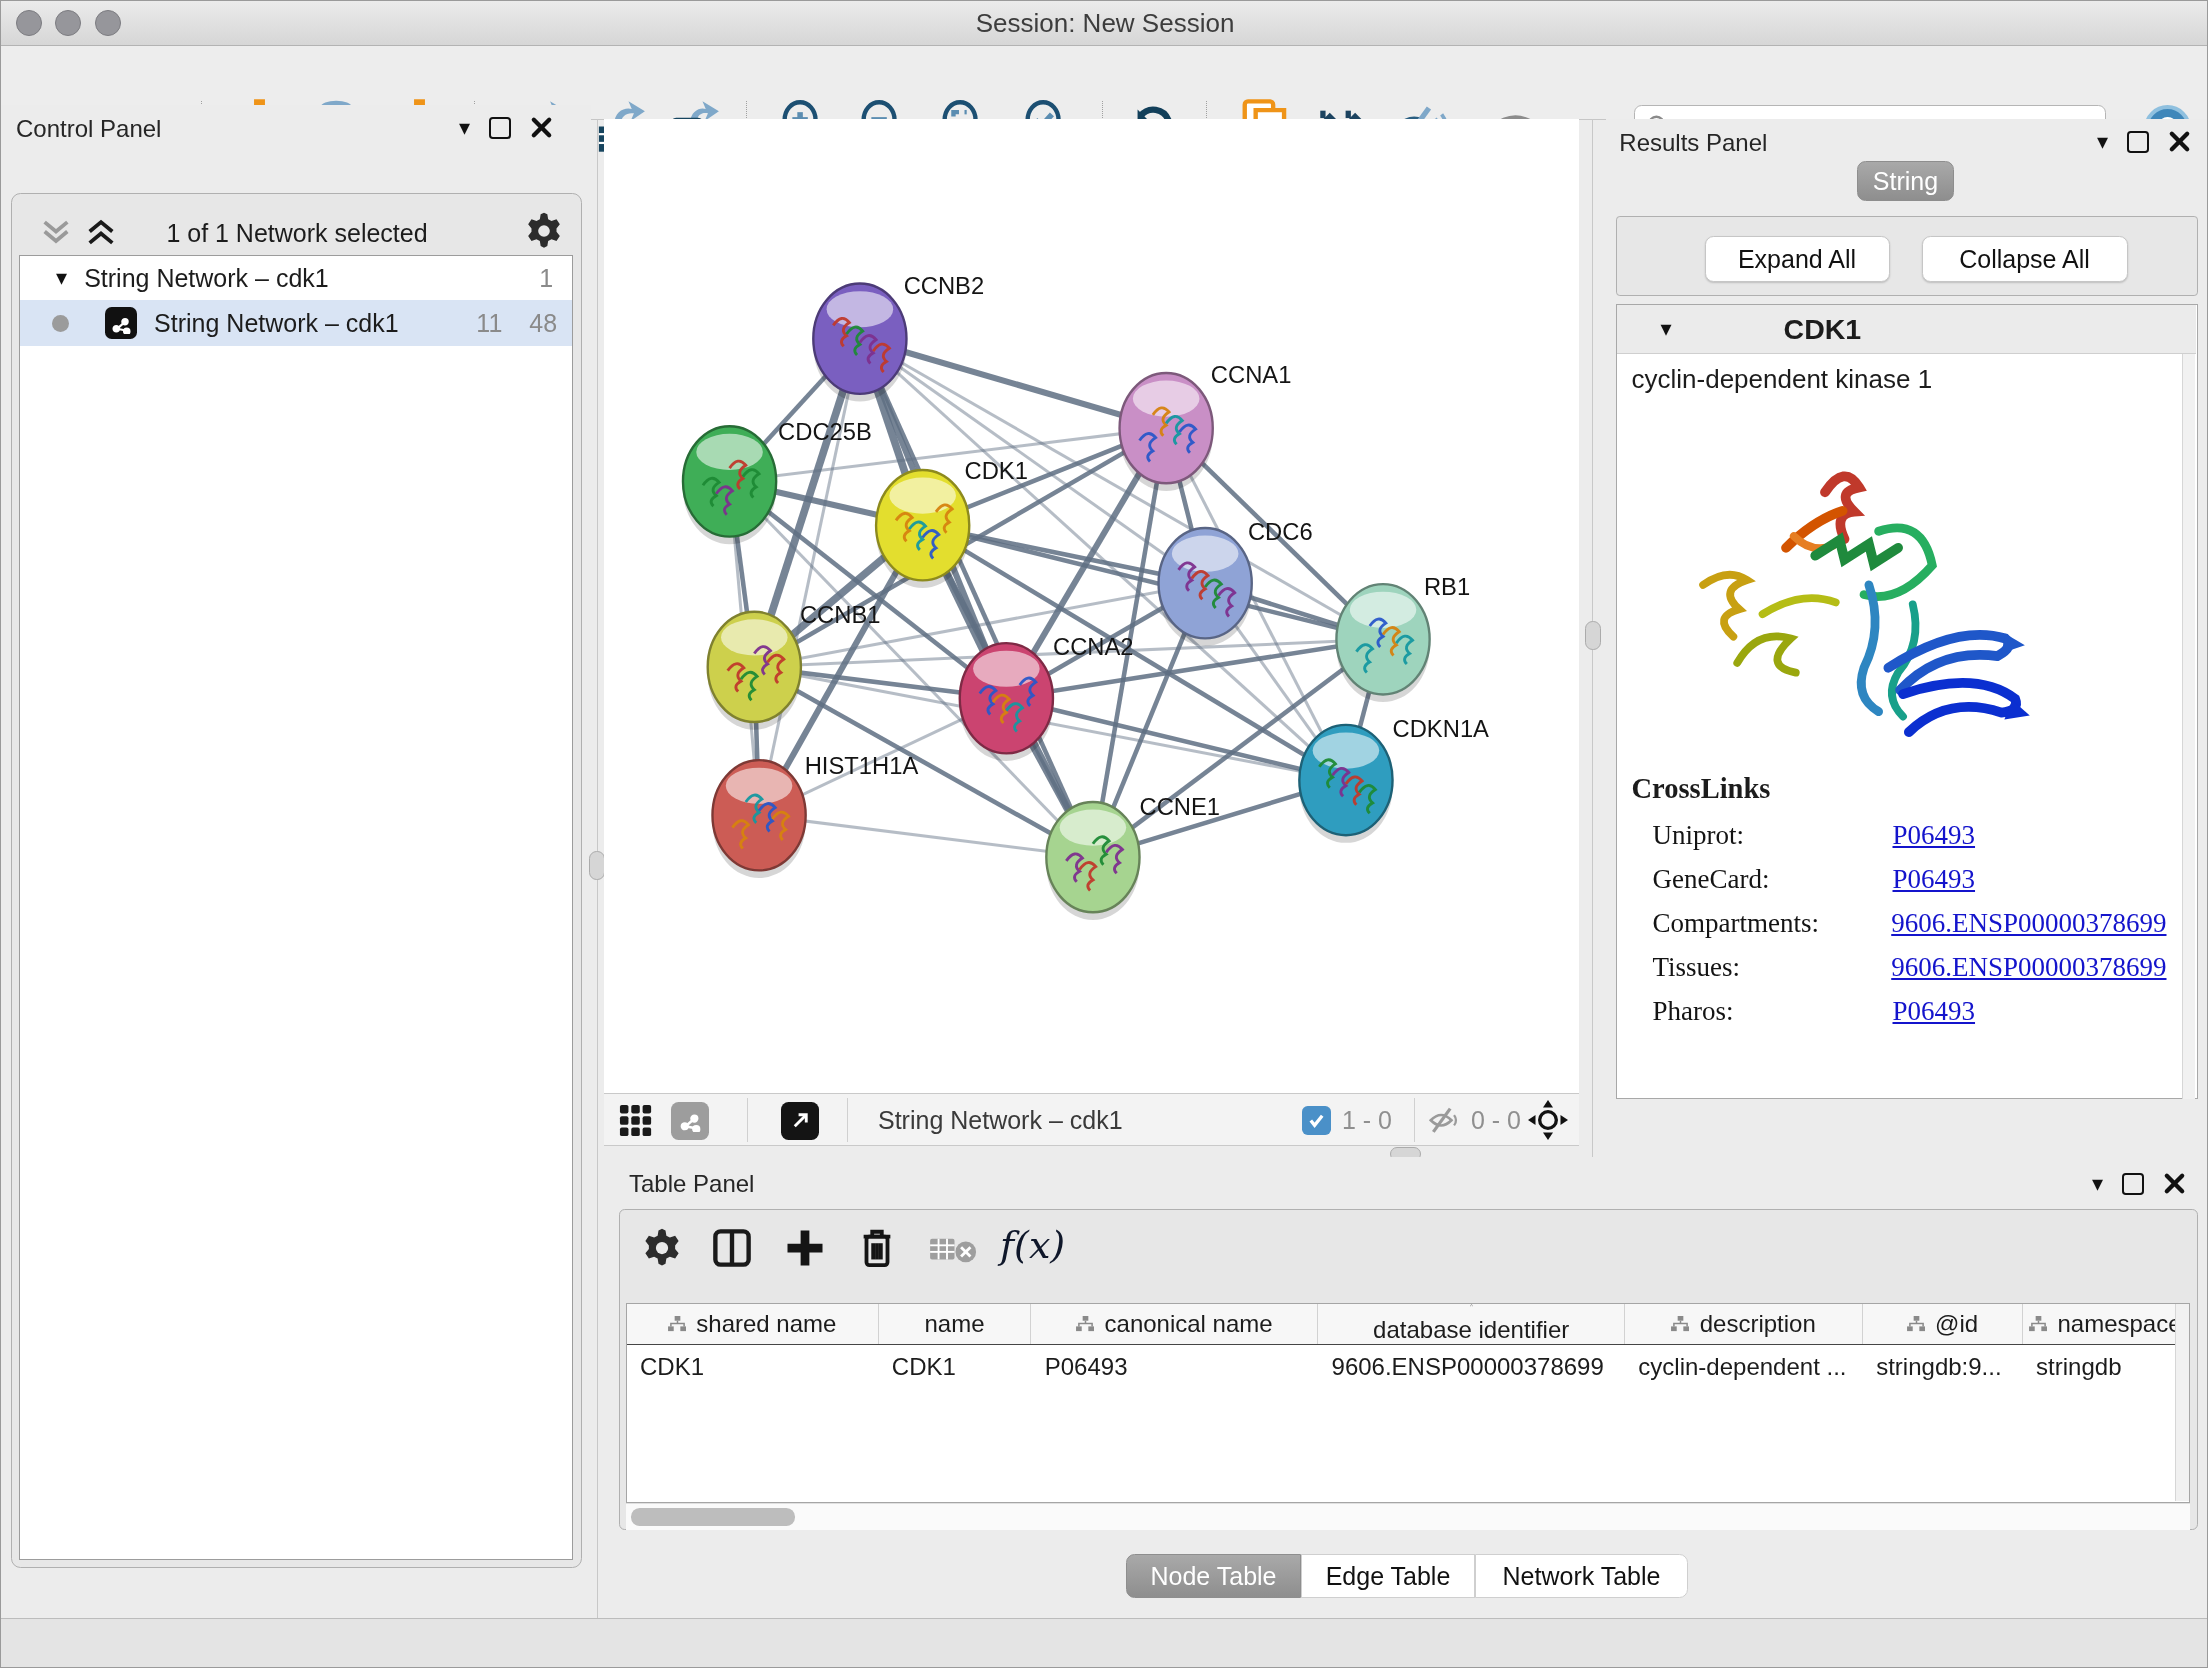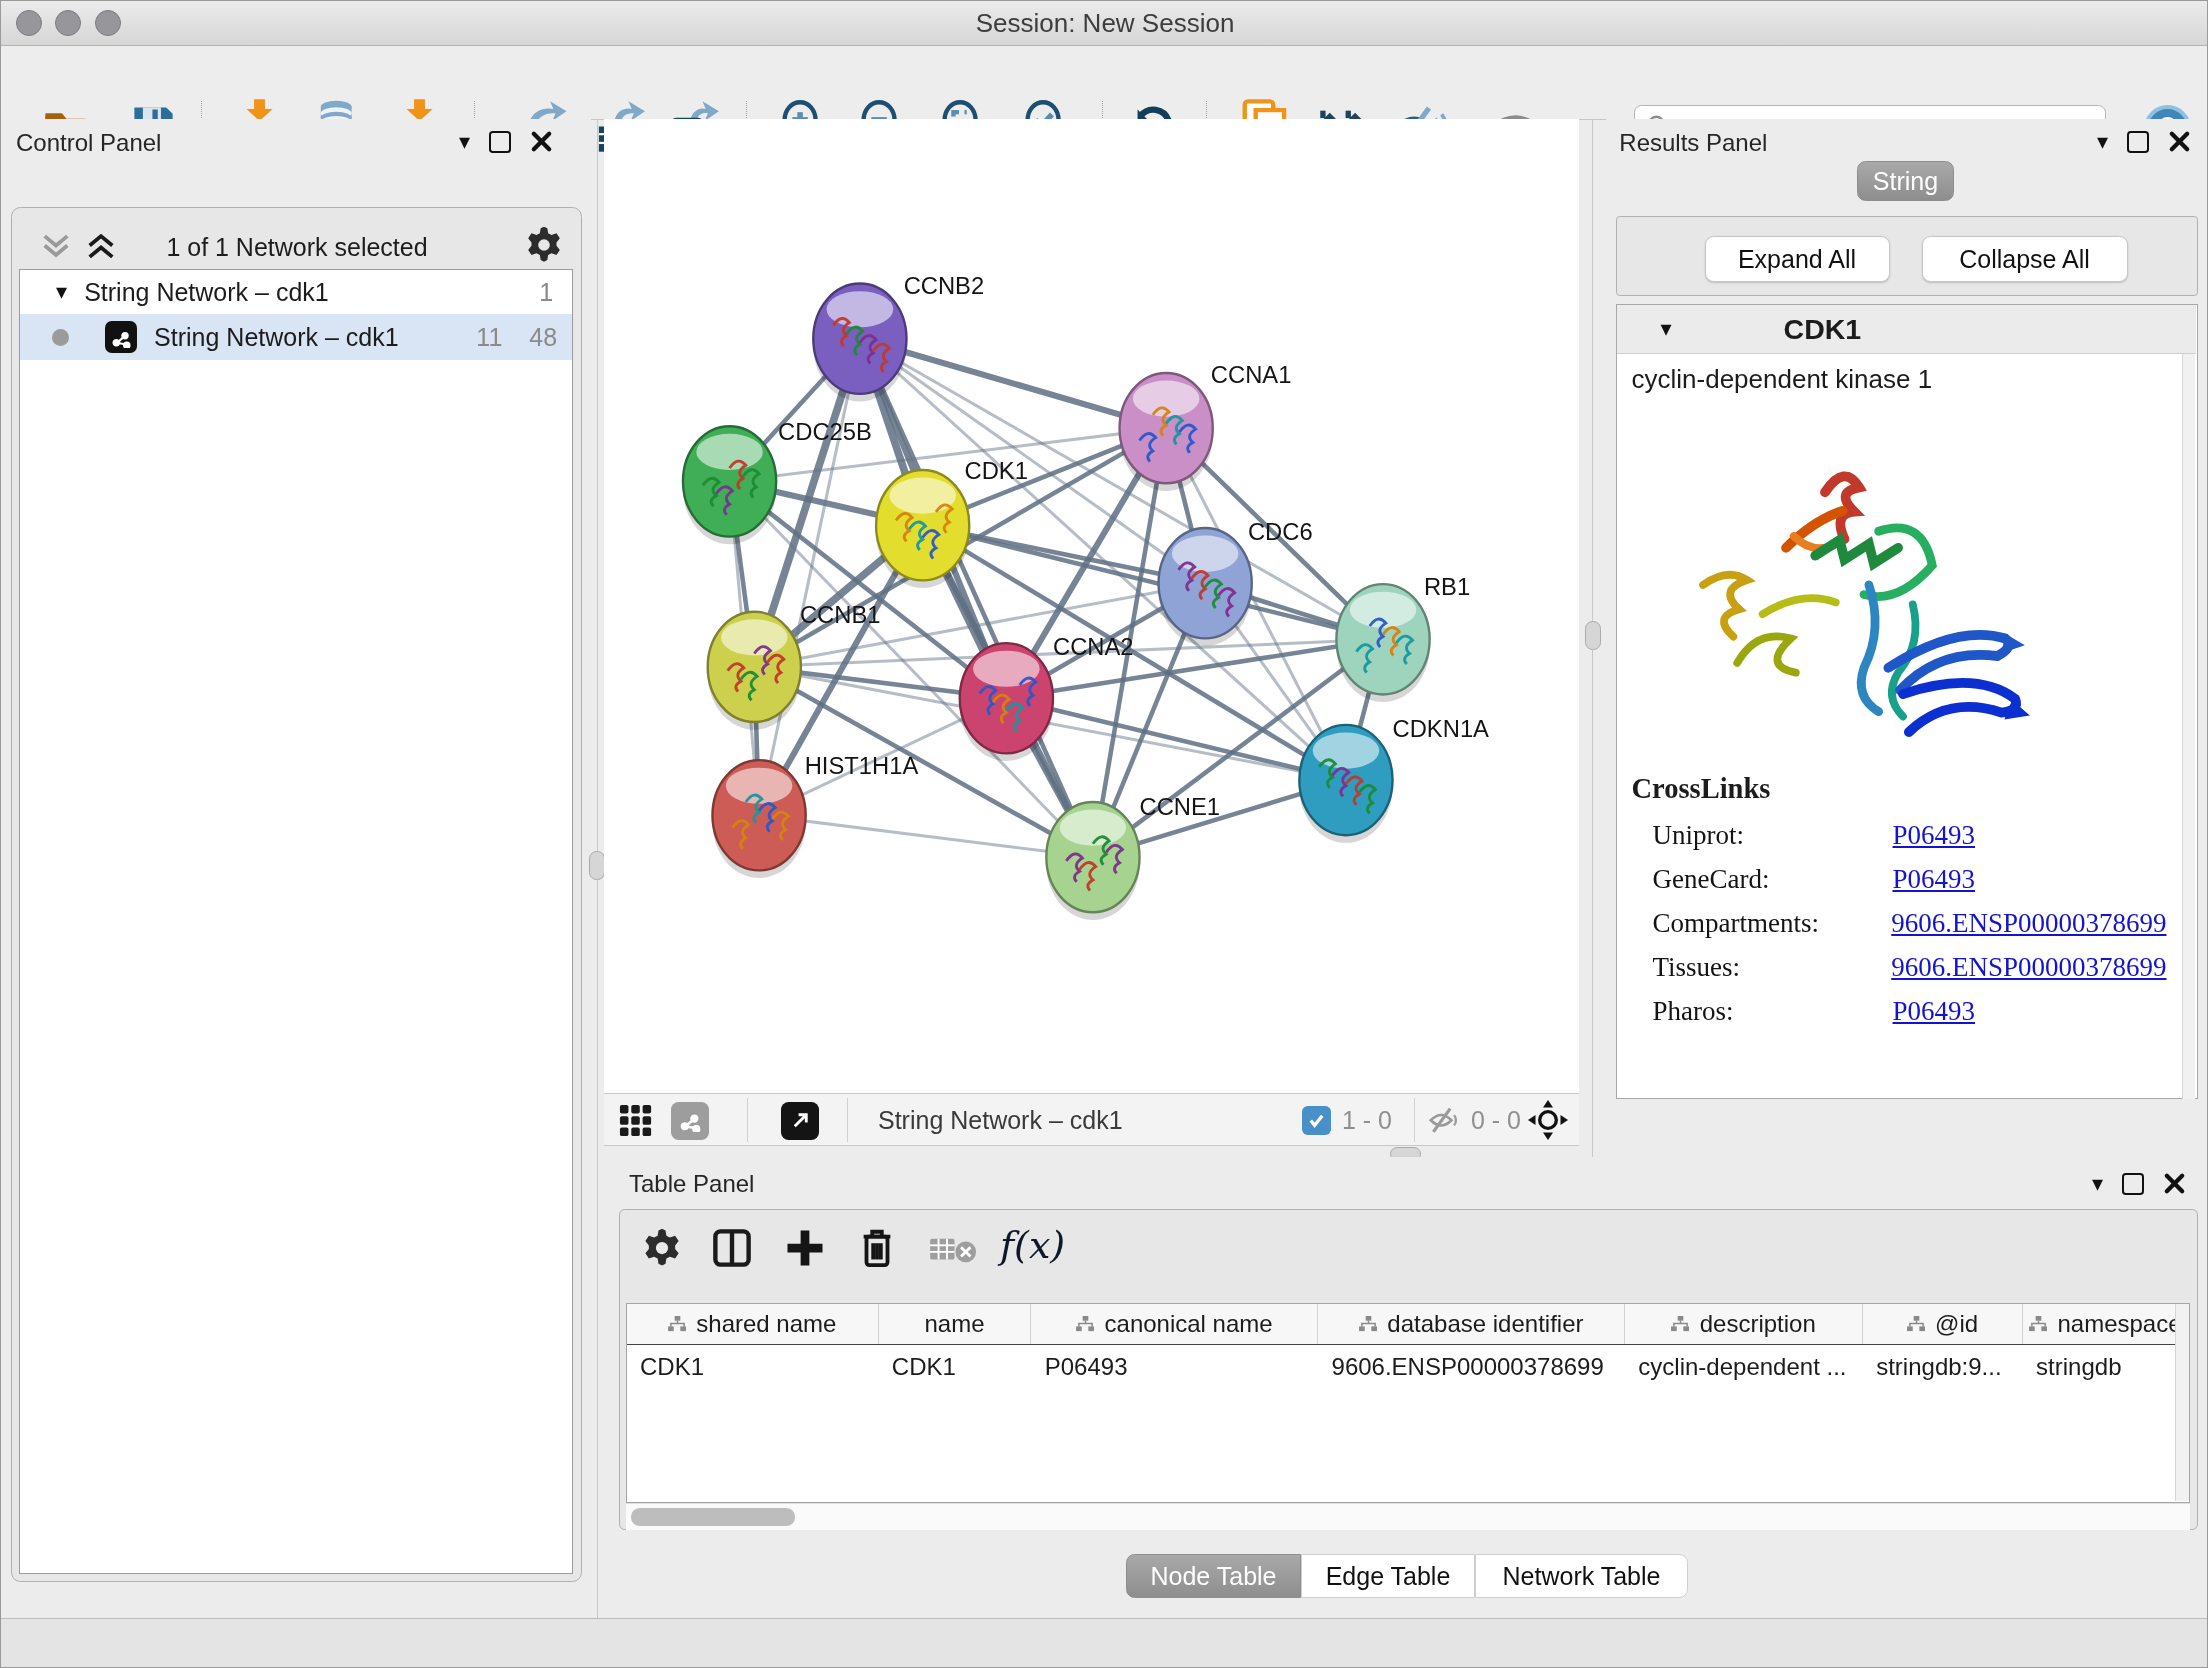--- a/index.html
+++ b/index.html
@@ -267,21 +267,21 @@
       <input placeholder="" style="">
     </div>
     <span class="tbtn" style="left:2138px;top:54px">
       <svg width="49" height="49" viewBox="0 0 48 48">
         <circle cx="24" cy="24" r="21" fill="#3f87ba" stroke="#8fc0df" stroke-width="4"></circle>
         <text x="24" y="34" text-anchor="middle" font-size="30" font-weight="bold" fill="#fff">?</text>
         </svg>
     </span>
   </div>
 
-  <div class="abs" style="left:0;top:118px;width:590px;height:1499px;background:#ececec">
+  <div class="abs" style="left:0;top:104px;width:590px;height:1499px;background:#ececec">
     <div class="abs" style="left:15px;top:9.5px">
       <span class="panel-title">Control Panel</span>
     </div>
     <div class="abs wicons" style="left:458px;top:11.4px">
       <span class="tri">▾</span>
       <span class="sqr"></span>
       <svg width="23" height="23" viewBox="0 0 24 24">
         <g stroke="#111" stroke-width="4.5" stroke-linecap="round">
             <line x1="4" y1="4" x2="20" y2="20"></line>
             <line x1="20" y1="4" x2="4" y2="20"></line>
@@ -703,21 +703,21 @@
               <svg width="19" height="17" viewBox="0 0 20 18">
                 <g fill="#8a8a8a">
                   <rect x="7" y="0" width="6" height="5"></rect>
                   <rect x="0" y="11" width="6" height="5"></rect>
                   <rect x="13" y="11" width="6" height="5"></rect>
                 </g>
                 <path d="M10 5 v3 M3 11 v-3 h14 v3" stroke="#8a8a8a" stroke-width="1.6" fill="none"></path>
               </svg>
               <span>canonical name</span>
             </div>
-            <div class="th" style="width: 307px;">
+            <div class="th" style="width: 307px; flex-direction: column;">
               <svg width="19" height="17" viewBox="0 0 20 18">
                 <g fill="#8a8a8a">
                   <rect x="7" y="0" width="6" height="5"></rect>
                   <rect x="0" y="11" width="6" height="5"></rect>
                   <rect x="13" y="11" width="6" height="5"></rect>
                 </g>
                 <path d="M10 5 v3 M3 11 v-3 h14 v3" stroke="#8a8a8a" stroke-width="1.6" fill="none"></path>
               </svg>
               <span>database identifier</span>
             </div>

